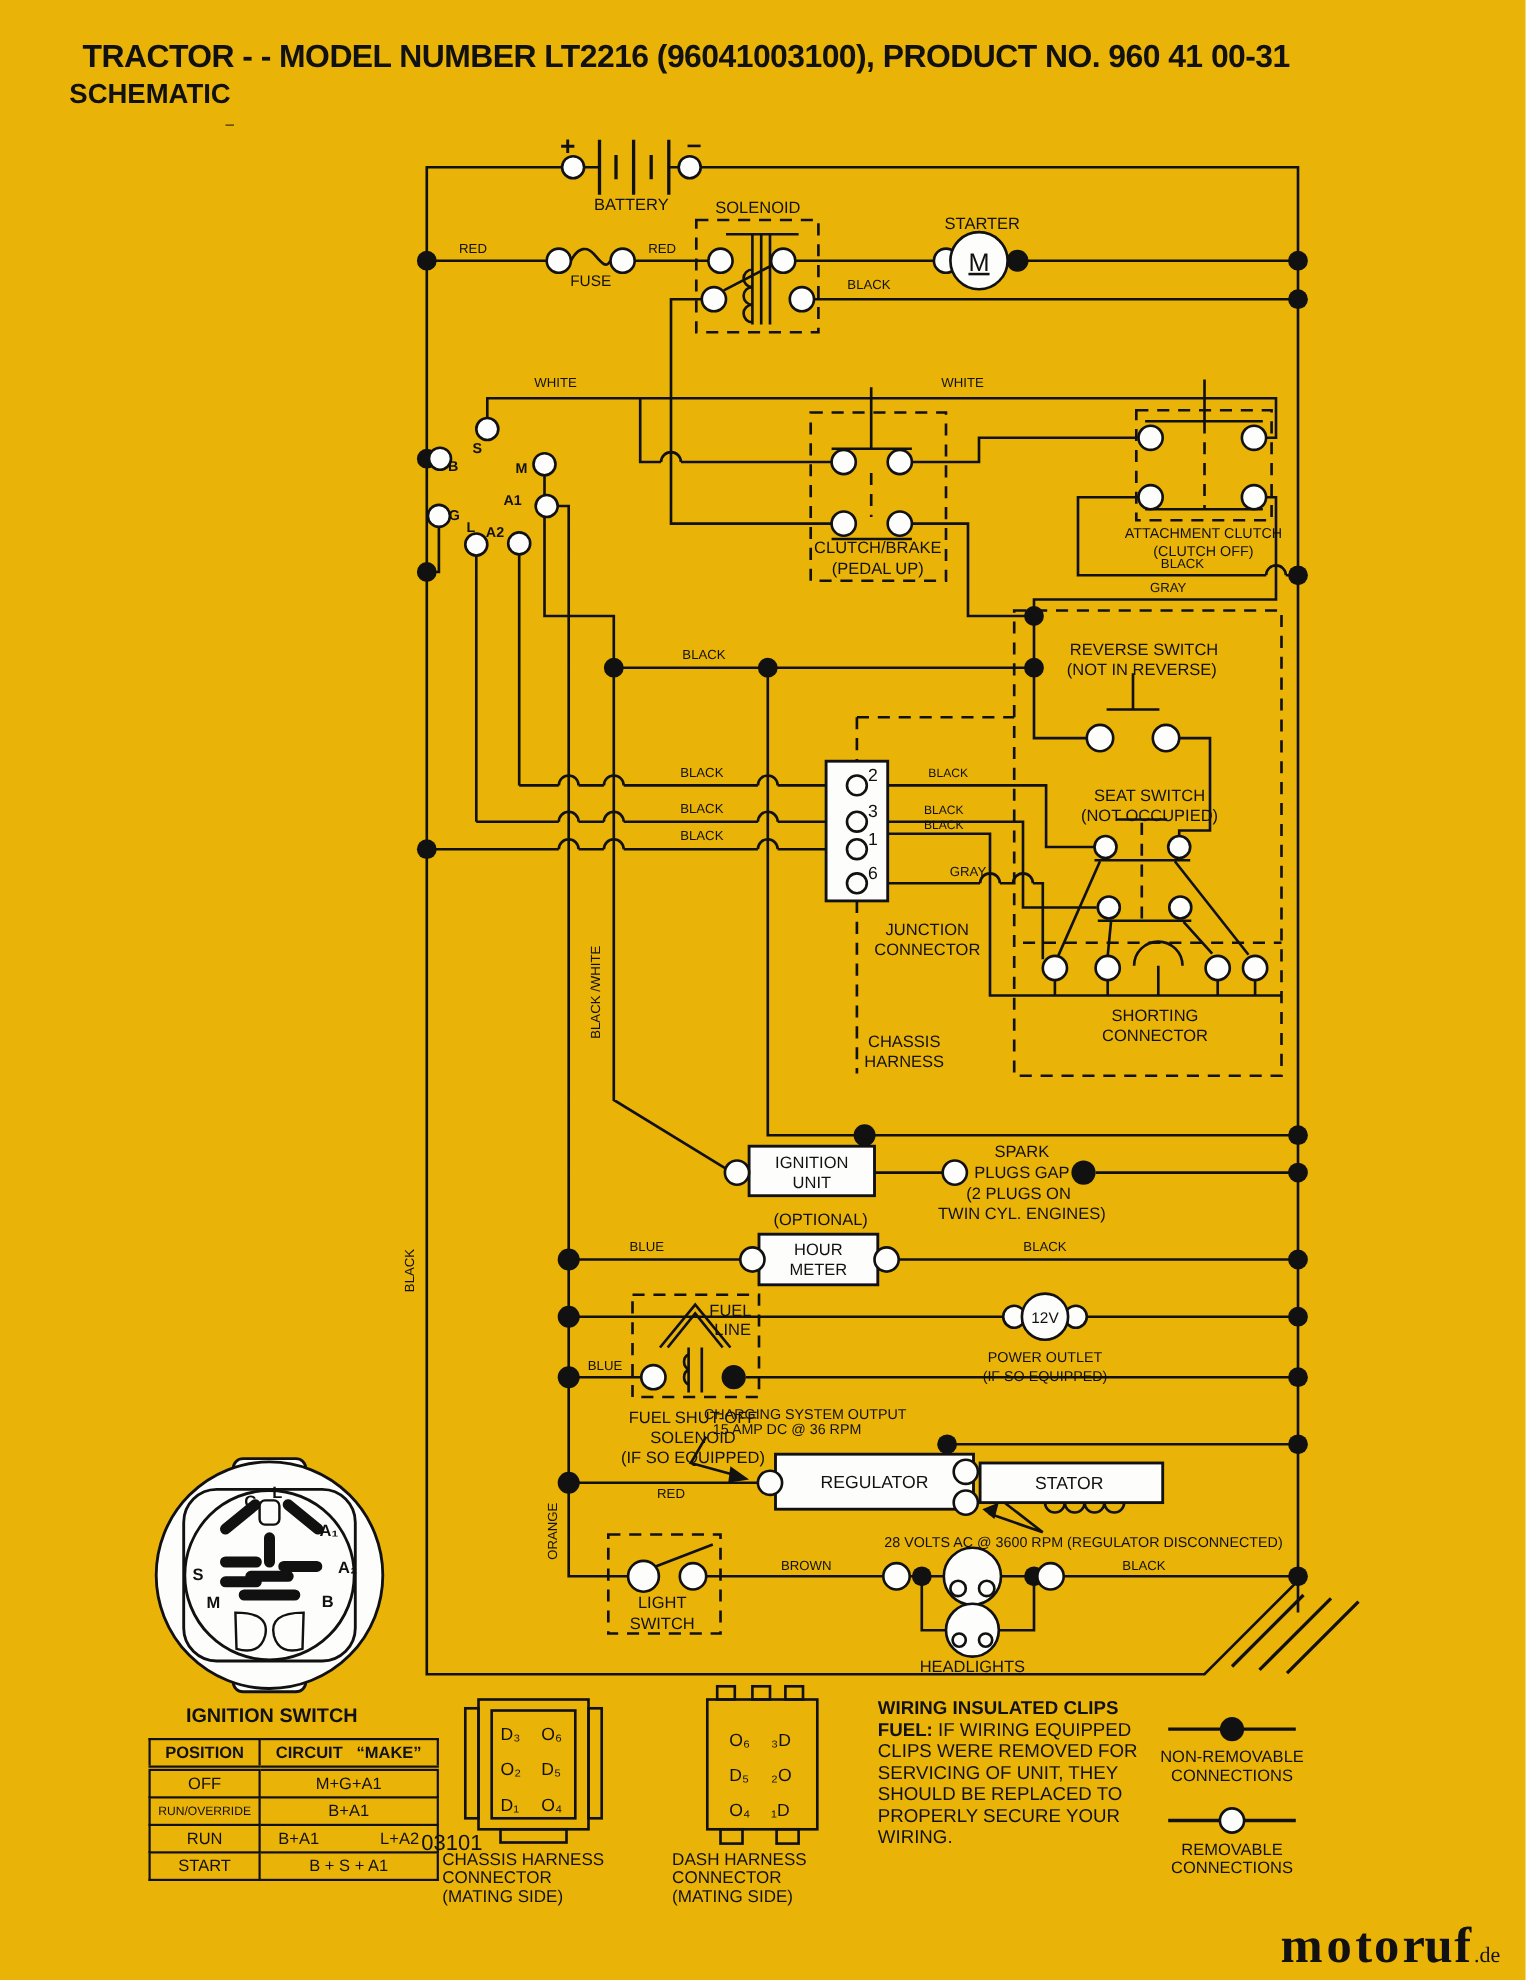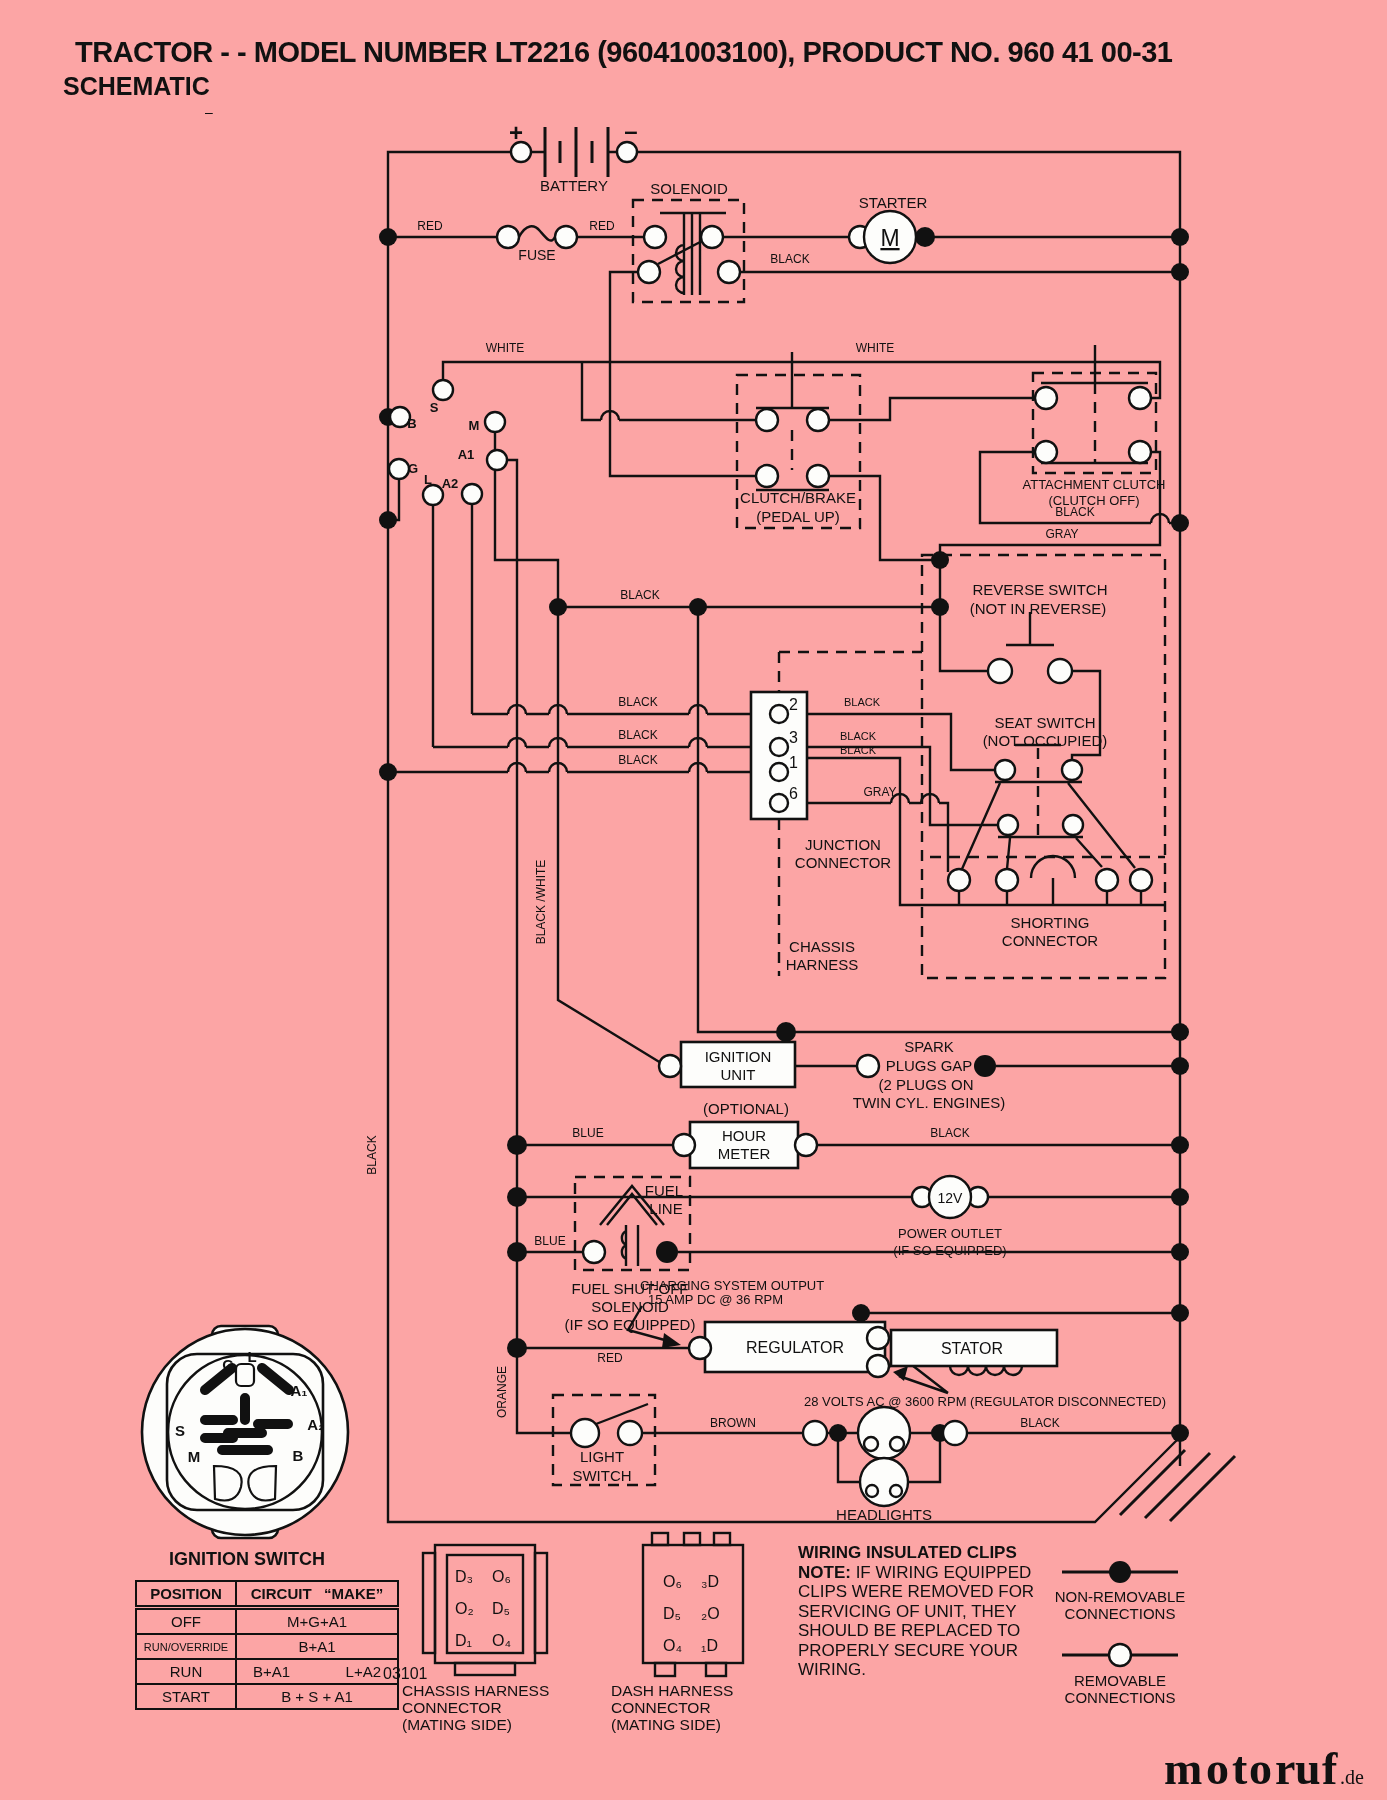--- a/index.html
+++ b/index.html
@@ -1,16 +1,16 @@
 <!DOCTYPE html>
 <html><head>
 <meta charset="utf-8">
 <style>
   html,body{margin:0;padding:0;background:#fff;}
-  #page{position:relative;width:1387px;height:1800px;background:#fca5a5;font-family:"Liberation Sans",sans-serif;color:#111;overflow:hidden;}
+  #page{position:relative;width:1387px;height:1800px;background:#eab308;font-family:"Liberation Sans",sans-serif;color:#111;overflow:hidden;}
   .abs{position:absolute;}
   #title1{left:75px;top:36px;font-size:29px;font-weight:bold;letter-spacing:-0.5px;white-space:nowrap;}
   #title2{left:63px;top:72px;font-size:25px;font-weight:bold;}
   #titledash{left:205px;top:104px;font-size:14px;}
   svg text{fill:#111;font-family:"Liberation Sans",sans-serif;}
   .lbl{font-size:12px;}
   .sm{font-size:11px;}
   .cmp{font-size:15px;}
   .c14{font-size:14px;}
   .c13{font-size:13px;}
@@ -25,21 +25,21 @@
   #note{left:798px;top:1543px;width:300px;font-size:17px;line-height:19.5px;}
   #note .nt{font-weight:bold;}
   #igncap{left:123px;top:1549px;width:248px;text-align:center;font-weight:bold;font-size:18px;}
   table#tbl{position:absolute;left:135px;top:1580px;border-collapse:collapse;font-size:15px;padding-left:39px;}
   #tbl th,#tbl td{border:2px solid #111;padding:1px 6px;height:21px;}
   #tbl th{border-bottom:5px double #111;font-size:15px;}
   #tbl td.pos{text-align:center;width:86px;}
   #tbl td.cir{width:148px;text-align:center;}
   #tbl .flexcell{display:flex;justify-content:space-between;padding:0 10px;}
   #tbl .tiny{font-size:11px;}
-  #code{left:383px;top:1665px;font-size:16px;}
+  #code{left:383px;top:1665px;font-size:20px;}
   .concap{width:170px;text-align:left;font-size:15.5px;line-height:17px;}
   #ccap{left:402px;top:1682px;}
   #dcap{left:611px;top:1682px;}
 </style>
 </head>
 <body>
 
 <div id="page">
 
   <div class="abs" id="title1">TRACTOR - - MODEL NUMBER LT2216 (96041003100), PRODUCT NO. 960 41 00-31</div>
@@ -426,21 +426,21 @@
       <text class="logoc" x="1249" y="1784" fill="#3fa43c">o</text>
       <text class="logoc" x="1275" y="1784" fill="#4a72b8">r</text>
       <text class="logoc" x="1295" y="1784" fill="#e8781e">u</text>
       <text class="logoc" x="1322" y="1784" fill="#f2a71d">f</text>
       <text class="logos" x="1340" y="1784" fill="#666666">.de</text>
     </g>
   </svg>
 
   <div class="abs" id="note">
     <div class="nt">WIRING INSULATED CLIPS</div>
-    <div><span class="nt">NOTE:</span>
+    <div><span class="nt">FUEL:</span>
       <span>IF WIRING EQUIPPED</span></div>
     <div>CLIPS WERE REMOVED FOR</div>
     <div>SERVICING OF UNIT, THEY</div>
     <div>SHOULD BE REPLACED TO</div>
     <div>PROPERLY SECURE YOUR</div>
     <div>WIRING.</div>
   </div>
 
   <div class="abs" id="igncap">IGNITION SWITCH</div>
 

